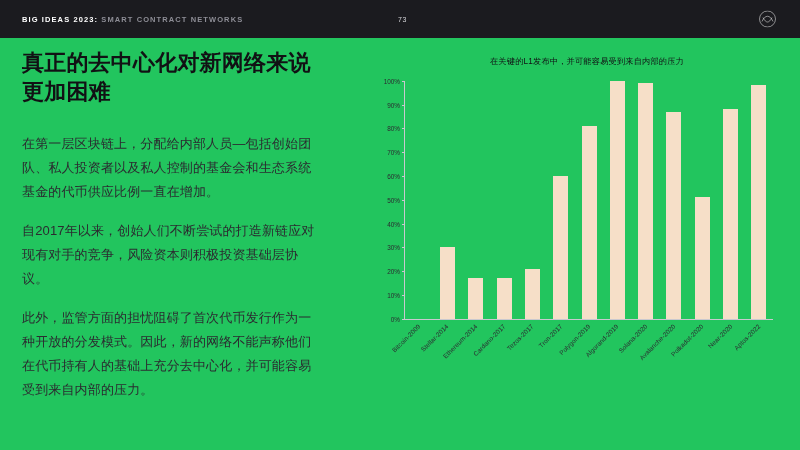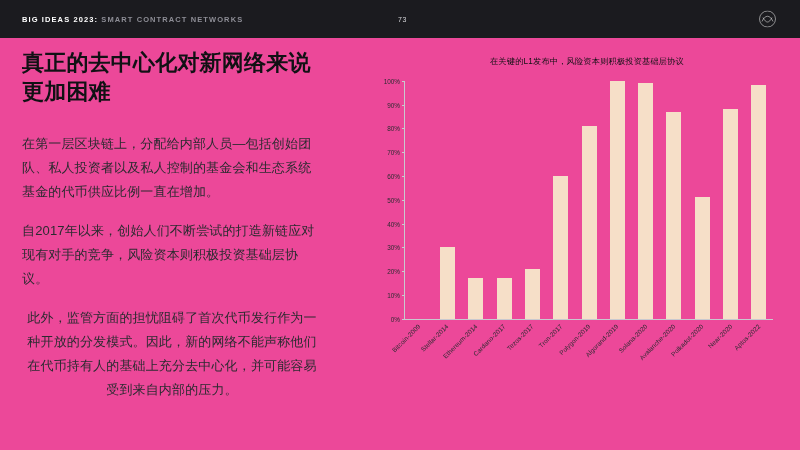--- a/index.html
+++ b/index.html
@@ -7,21 +7,21 @@
     padding: 0;
     background: #ffffff;
   }
   body {
     font-family: "Liberation Sans", sans-serif;
   }
   .slide {
     position: relative;
     width: 800px;
     height: 450px;
-    background: #ec4899;
+    background: #22c55e;
     overflow: hidden;
   }
   
   .topbar {
     position: absolute;
     left: 0; top: 0;
     width: 800px;
     height: 38px;
     background: #1b1b1f;
     color: #ffffff;
@@ -79,21 +79,21 @@
     width: 290px;
   }
   .body-copy {
     font-size: 13px;
     line-height: 1.85;
     color: #2b2b30;
     margin: 0 0 15px 0;
     width: 300px;
     letter-spacing: .15px;
   }
-  .body-copy:last-child { margin-bottom: 16px; text-align: center; }
+  .body-copy:last-child { margin-bottom: 16px; }
 
   
   .chart-wrap {
     position: absolute;
     left: 370px;
     top: 56px;
     width: 412px;
     height: 370px;
   }
   .chart-title {
@@ -200,21 +200,21 @@
   </div>
 
   <div class="left-col">
     <h1 class="slide-title">真正的去中心化对新网络来说更加困难</h1>
     <p class="body-copy">在第一层区块链上，分配给内部人员—包括创始团队、私人投资者以及私人控制的基金会和生态系统基金的代币供应比例一直在增加。</p>
     <p class="body-copy">自2017年以来，创始人们不断尝试的打造新链应对现有对手的竞争，风险资本则积极投资基础层协议。</p>
     <p class="body-copy">此外，监管方面的担忧阻碍了首次代币发行作为一种开放的分发模式。因此，新的网络不能声称他们在代币持有人的基础上充分去中心化，并可能容易受到来自内部的压力。</p>
   </div>
 
   <div class="chart-wrap">
-    <div class="chart-title">在关键的L1发布中，风险资本则积极投资基础层协议</div>
+    <div class="chart-title">在关键的L1发布中，并可能容易受到来自内部的压力</div>
     <div class="plot-area" id="plot">
       <div class="bars" id="bars">
           <div class="bar-slot">
             <div class="bar" title="Bitcoin-2009: 0%" style="height: 0px; background: rgb(246, 223, 200);"></div>
           </div>
           <div class="bar-slot">
             <div class="bar" title="Stellar-2014: 30%" style="height: 71.4px; background: rgb(246, 223, 200);"></div>
           </div>
           <div class="bar-slot">
             <div class="bar" title="Ethereum-2014: 17%" style="height: 40.46px; background: rgb(246, 223, 200);"></div>

